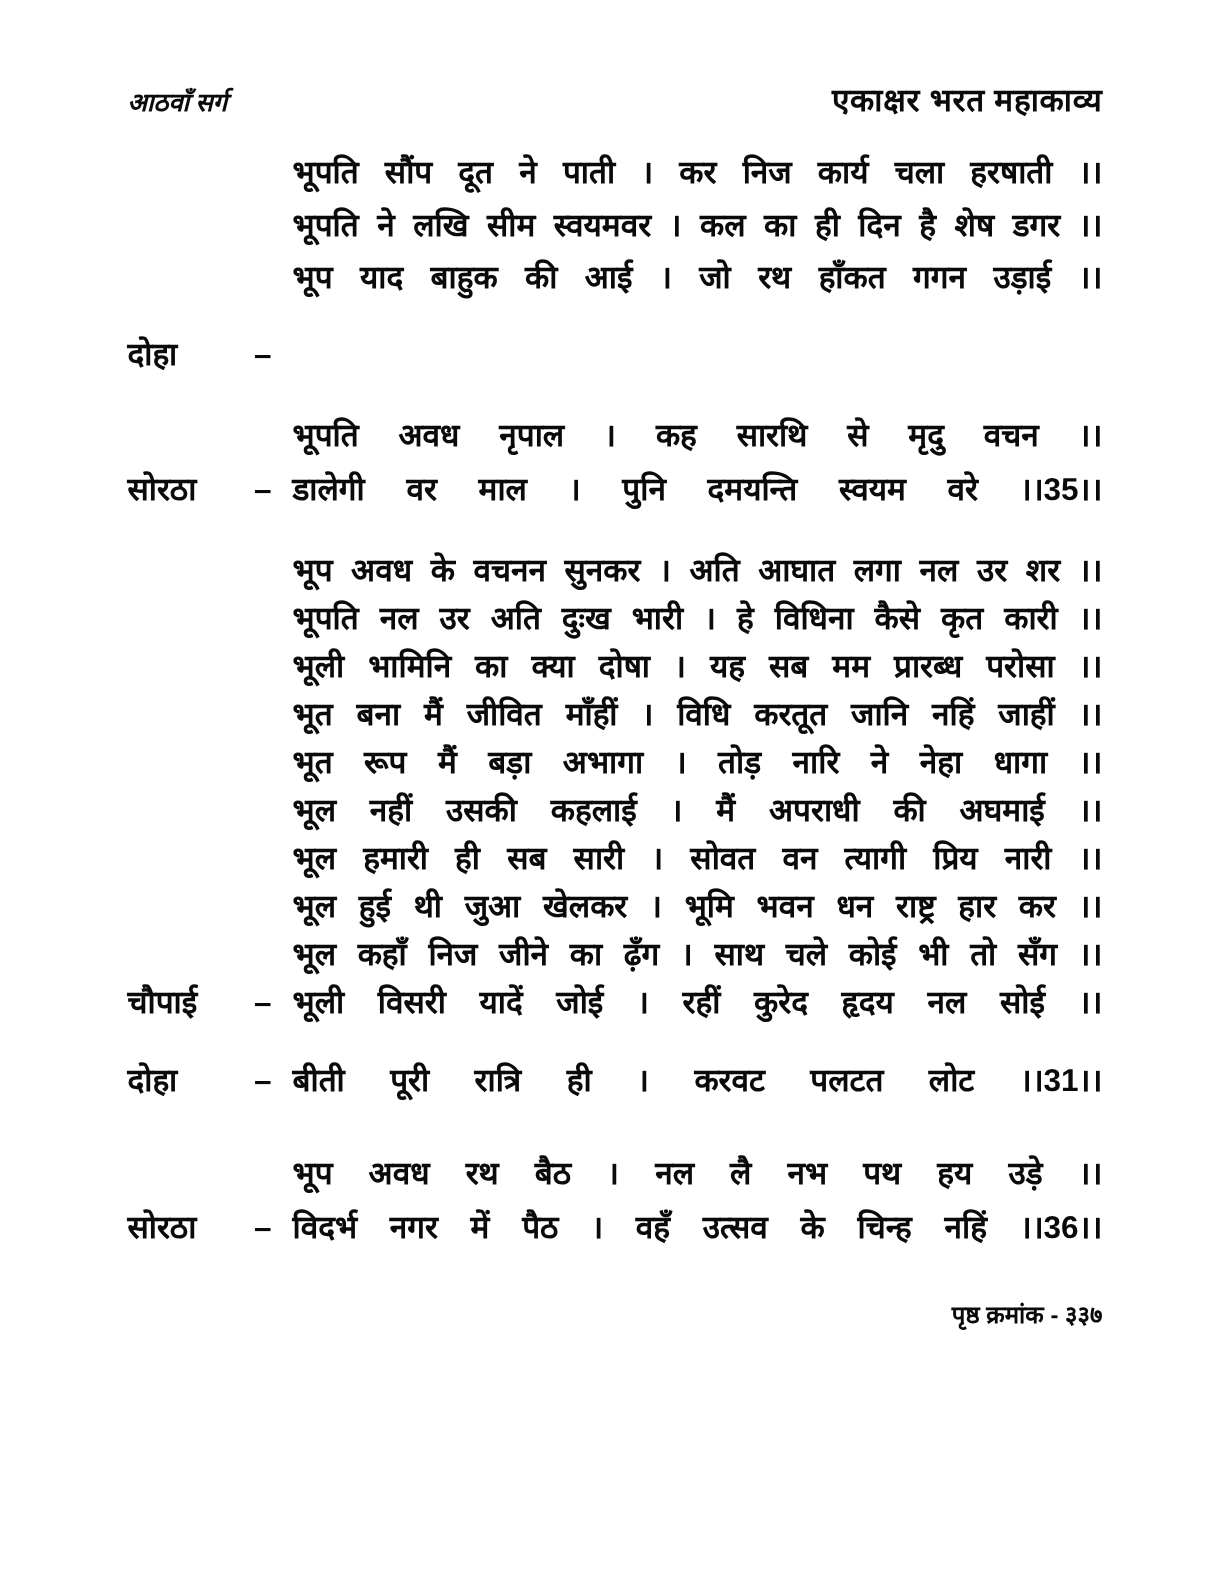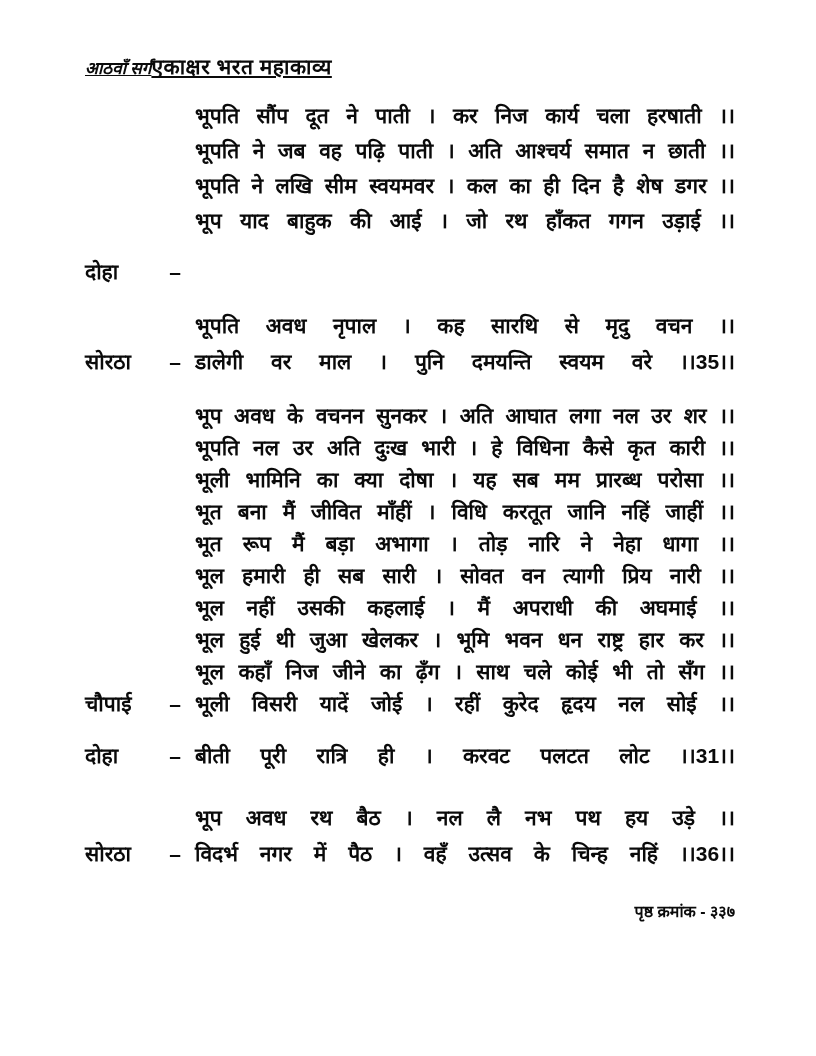--- a/index.html
+++ b/index.html
@@ -17,24 +17,24 @@
   .page {
     box-sizing: border-box;
     width: 816px;
     height: 1056px;
     padding: 52px 81px 0 85px;
     background: #ffffff;
   }
   
   .header {
     display: flex;
+    justify-content: space-between;
     align-items: baseline;
     margin-bottom: 16px;
     height: 30px;
-    text-decoration: underline;
   }
   .chapter {
     font-family: "Liberation Serif", "DejaVu Serif", serif;
     font-style: italic;
     font-size: 17px;
     font-weight: 600;
   }
   .book-title {
     font-size: 21px;
     font-weight: 800;
@@ -101,21 +101,20 @@
     <span class="book-title">एकाक्षर भरत महाकाव्य</span>
   </div>
 
   <div class="block b-opening">
     <div class="block-head">
       <span class="verse-label"></span>
       <span class="dash"></span>
     </div>
     <div class="lines">
       <div class="line">भूपति सौंप दूत ने पाती । कर निज कार्य चला हरषाती ।।</div>
-      <div class="line">भूपति ने जब वह पढ़ि पाती । अति आश्चर्य समात न छाती ।।</div>
       <div class="line">भूपति ने लखि सीम स्वयमवर । कल का ही दिन है शेष डगर ।।</div>
       <div class="line">भूप याद बाहुक की आई । जो रथ हाँकत गगन उड़ाई ।।</div>
     </div>
   </div>
 
   <div class="block b-doha1">
     <div class="block-head">
       <span class="verse-label">दोहा</span>
       <span class="dash">–</span>
     </div>
@@ -136,22 +135,22 @@
     <div class="block-head">
       <span class="verse-label">चौपाई</span>
       <span class="dash">–</span>
     </div>
     <div class="lines">
       <div class="line">भूप अवध के वचनन सुनकर । अति आघात लगा नल उर शर ।।</div>
       <div class="line">भूपति नल उर अति दुःख भारी । हे विधिना कैसे कृत कारी ।।</div>
       <div class="line">भूली भामिनि का क्या दोषा । यह सब मम प्रारब्ध परोसा ।।</div>
       <div class="line">भूत बना मैं जीवित माँहीं । विधि करतूत जानि नहिं जाहीं ।।</div>
       <div class="line">भूत रूप मैं बड़ा अभागा । तोड़ नारि ने नेहा धागा ।।</div>
+      <div class="line">भूल नहीं उसकी कहलाई । मैं अपराधी की अघमाई ।।</div>
       <div class="line">भूल हमारी ही सब सारी । सोवत वन त्यागी प्रिय नारी ।।</div>
-      <div class="line">भूल नहीं उसकी कहलाई । मैं अपराधी की अघमाई ।।</div>
       <div class="line">भूल हुई थी जुआ खेलकर । भूमि भवन धन राष्ट्र हार कर ।।</div>
       <div class="line">भूल कहाँ निज जीने का ढ़ँग । साथ चले कोई भी तो सँग ।।</div>
       <div class="line">भूली विसरी यादें जोई । रहीं कुरेद हृदय नल सोई ।।</div>
     </div>
   </div>
 
   <div class="block b-doha2">
     <div class="block-head">
       <span class="verse-label">दोहा</span>
       <span class="dash">–</span>

